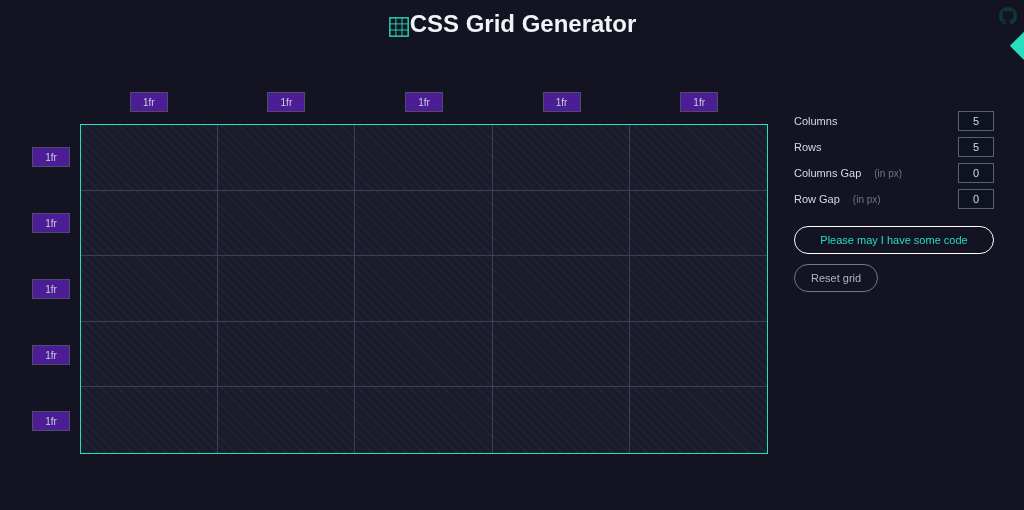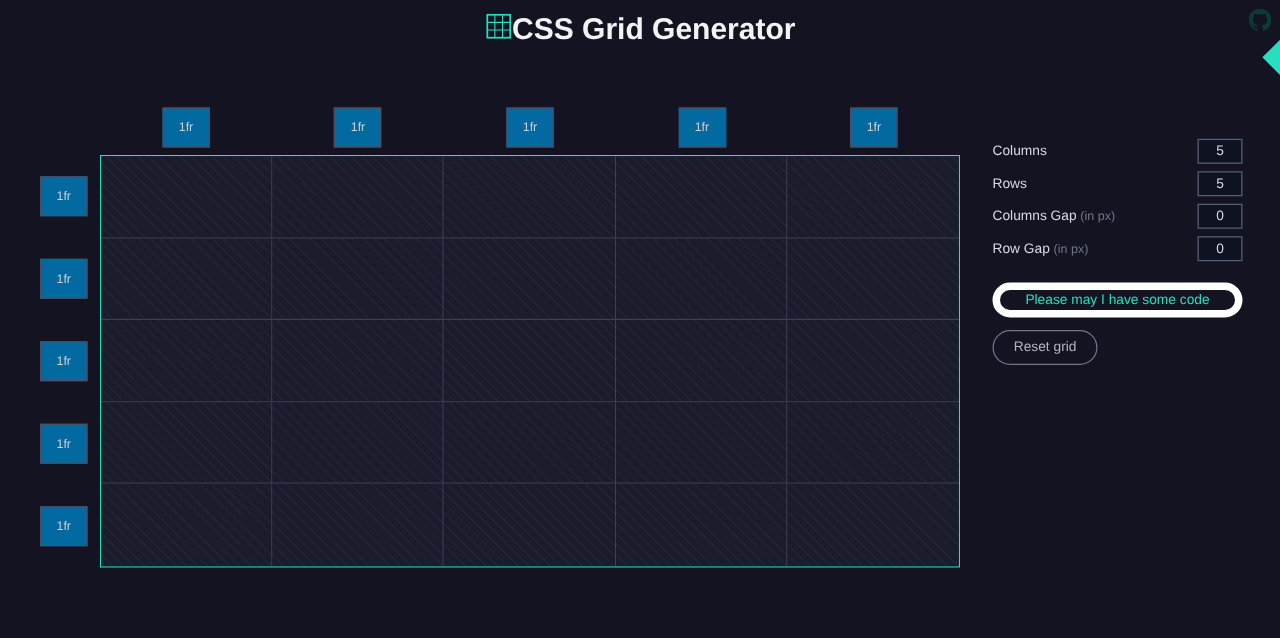--- a/index.html
+++ b/index.html
@@ -33,21 +33,21 @@
     fill: #0b3c33;
     pointer-events: auto;
   }
 
   header {
     text-align: center;
     padding-top: 10px;
   }
   .title-row {
     display: inline-flex;
-    align-items: flex-start;
+    align-items: flex-end;
   }
   .title-row svg { width: 22px; height: 22px; }
   h1 {
     color: #f1f4f6;
     font-size: 24px;
     font-weight: 700;
   }
   .byline {
     margin-top: 4px;
     font-family: "Comic Sans MS", "Brush Script MT", cursive;
@@ -70,22 +70,22 @@
     height: 24px;
   }
   .col-headers .hdr {
     width: 137.6px;
     display: flex;
     justify-content: center;
     align-items: center;
   }
   .hdr input, .row-hdr input {
     width: 38px;
-    height: 32px;
-    background: #0369a1;
+    height: 20px;
+    background: #4c1d95;
     border: 1px solid #4a4f66;
     color: #c7d0d8;
     font-size: 10px;
     text-align: center;
     outline: none;
   }
   .row-headers {
     position: absolute;
     left: 0; top: 34px;
     width: 42px;
@@ -132,21 +132,21 @@
     top: 108px;
     width: 200px;
   }
   .field {
     display: flex;
     align-items: center;
     justify-content: space-between;
     height: 26px;
   }
   .field label { font-size: 11px; color: #d4dbe2; }
-  .field .hint { font-size: 10px; color: #6f778a; margin-left: 3px; }
+  .field .hint { font-size: 10px; color: #6f778a; margin-left: 13px; }
   .field input {
     width: 36px;
     height: 20px;
     background: #0f1220;
     border: 1px solid #556079;
     color: #d4dbe2;
     font-size: 11px;
     text-align: center;
     outline: none;
   }
@@ -156,21 +156,21 @@
     justify-content: center;
     height: 28px;
     border-radius: 14px;
     font-size: 11px;
     cursor: pointer;
     margin-top: 14px;
     background: transparent;
     padding: 0 16px;
   }
   .btn-primary {
-    border: 6px solid #ffffff;
+    border: 1px solid #ffffff;
     color: #27debf;
     width: 100%;
   }
   .btn-secondary {
     border: 1px solid #6f778a;
     color: #aeb6c4;
     margin-top: 10px;
   }
   .about {
     margin-top: 14px;

